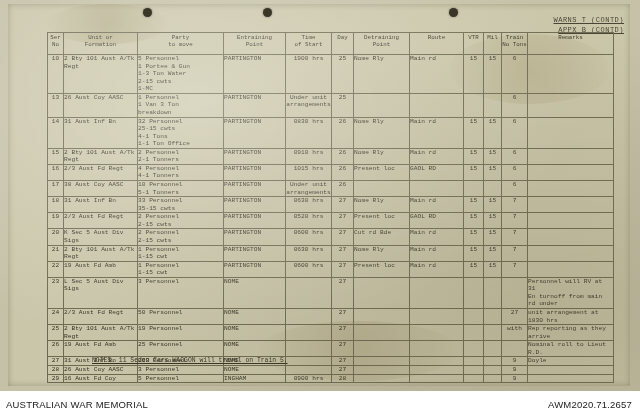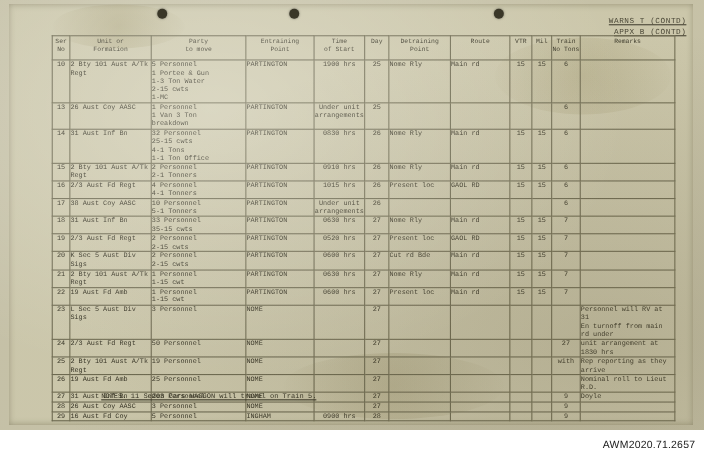--- a/index.html
+++ b/index.html
@@ -502,14 +502,15 @@
           <td class="cell ctr" style="white-space: pre-line;">9</td>
           <td class="cell" style="white-space: pre-line;"></td>
         </tr>
       </tbody>
   </table>
 
   <div class="notes" style="white-space: pre-line;">NOTES.  11 Seden Cars WAGGON will travel on Train 5.</div>
 </div>
 
 <div id="footer">
+  <div class="memorial">AUSTRALIAN WAR MEMORIAL</div>
   <div class="acc">AWM2020.71.2657</div>
 </div>
 
 </body></html>

